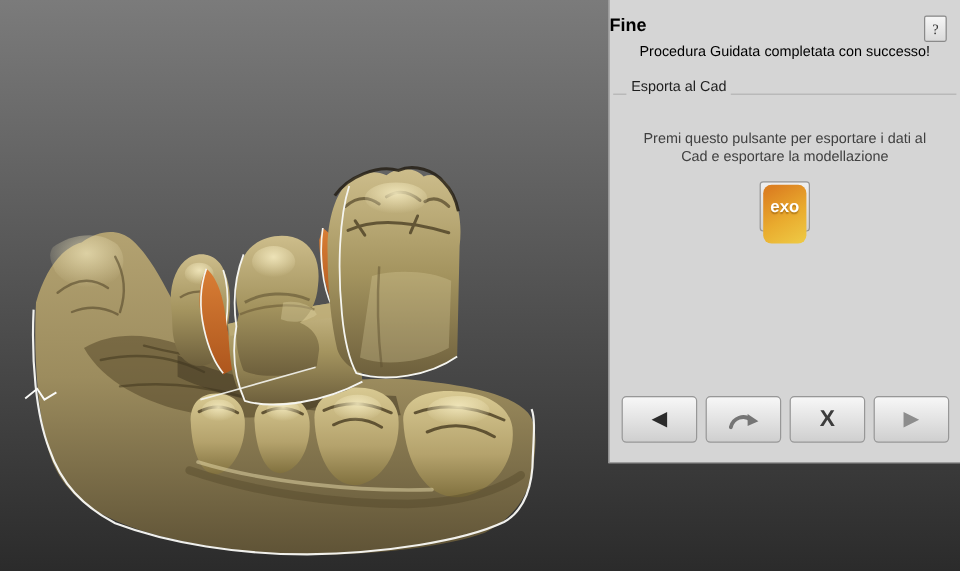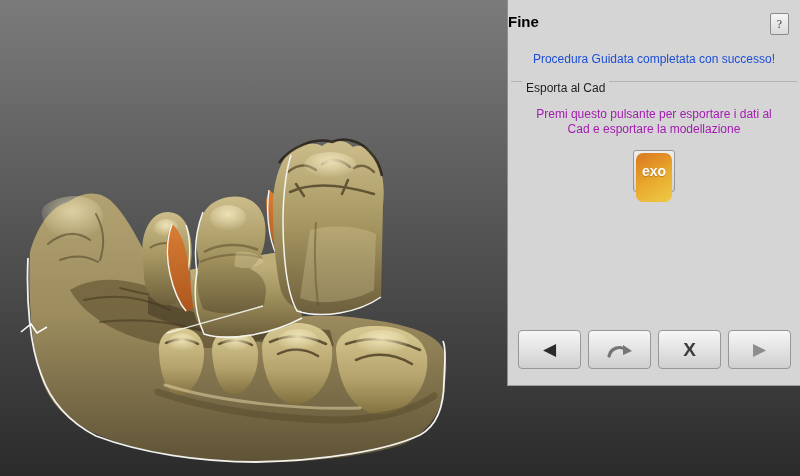--- a/index.html
+++ b/index.html
@@ -12,27 +12,27 @@
     position:absolute;left:507px;top:0;width:293px;height:386px;box-sizing:border-box;
     background:#d5d5d5;border-left:1px solid #8e8e8e;border-bottom:1px solid #9c9c9c;
   }
   .panel-title{text-align:left;font-weight:bold;font-size:15px;color:#000;padding-top:13px;}
   .help-btn{
     position:absolute;top:13px;right:11px;width:19px;height:22px;
     font-size:12px;color:#333;background:linear-gradient(#f6f6f6,#dadada);
     border:1px solid #8a8a8a;border-radius:2px;padding:0;cursor:pointer;
     font-family:"Liberation Serif",serif;
   }
-  .panel-message{text-align:center;font-size:12px;color:#1d4ed8;margin-top:22px;}
-  .groupbox-legend{display:flex;align-items:flex-start;margin:15px 3px 0 3px;}
+  .panel-message{text-align:center;font-size:12px;color:#000000;margin-top:6px;}
+  .groupbox-legend{display:flex;align-items:flex-end;margin:15px 3px 0 3px;}
   .gb-line{border-top:1px solid #b2b2b2;height:0;}
   .gb-line-left{width:11px;}
   .gb-line-right{flex:1;}
   .gb-label{font-size:12px;color:#1e1e1e;padding:0 4px;}
-  .instruction{text-align:center;font-size:12px;color:#a21caf;margin-top:12px;line-height:15px;}
+  .instruction{text-align:center;font-size:12px;color:#404040;margin-top:29px;line-height:15px;}
   .exo-wrap{text-align:center;margin-top:13px;}
   .exo-btn{
     width:42px;height:42px;padding:2px;cursor:pointer;
     background:linear-gradient(#efefef,#d2d2d2);
     border:1px solid #979797;border-radius:3px;
   }
   .exo-badge{
     display:block;width:36px;height:49px;border-radius:7px;
     background:linear-gradient(150deg,#dc8021 10%,#e9ab2e 55%,#eecb46 100%);
     color:#fff;font-weight:bold;font-size:14px;line-height:36px;text-align:center;

